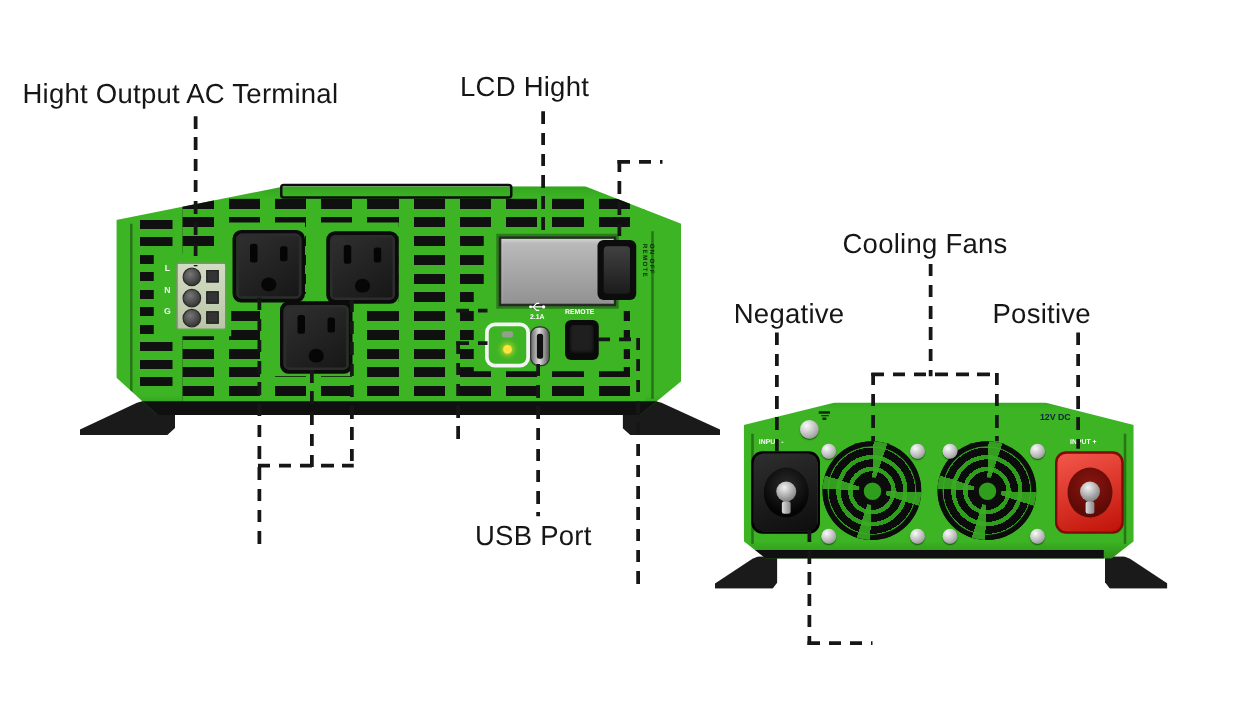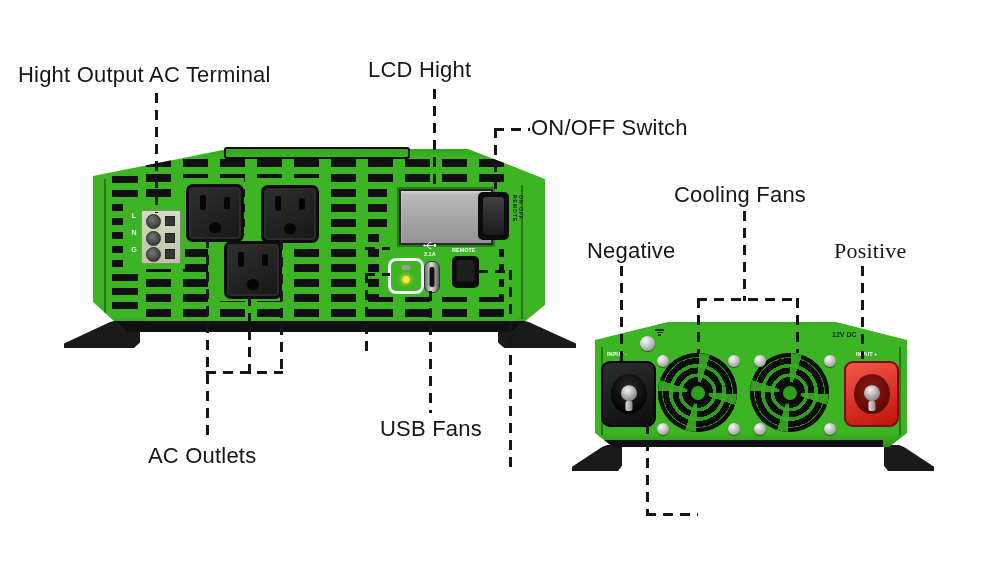--- a/index.html
+++ b/index.html
@@ -196,26 +196,24 @@
   <div class="tiny-w" style="left:856px;top:351px;">INPUT +</div>
   <div class="dcterm dc-pos" style="left:844px;top:361px;">
     <div class="dc-well well-pos"></div>
       <div class="stud"></div>
       <div class="stud-tail"></div>
   </div>
   <div class="tiny-w" style="left:832px;top:331px;color:#13233f;font-size:7px;">12V DC</div>
 
   <div class="lbl" style="left:18px;top:62px;">Hight Output AC Terminal</div>
   <div class="lbl" style="left:368px;top:57px;">LCD Hight</div>
-  <div class="lbl" style="left:531px;top:115px;">ON/OFF Switch</div>
   <div class="lbl" style="left:674px;top:182px;">Cooling Fans</div>
   <div class="lbl" style="left:587px;top:238px;">Negative</div>
-  <div class="lbl" style="left:834px;top:238px;font-family:Liberation Serif, serif;">Positive</div>
-  <div class="lbl" style="left:380px;top:416px;">USB Fans</div>
-  <div class="lbl" style="left:148px;top:443px;">AC Outlets</div>
+  <div class="lbl" style="left:794px;top:238px;">Positive</div>
+  <div class="lbl" style="left:380px;top:416px;">USB Port</div>
 
   <div class="dlv" style="left:155px;top:93px;height:120px;"></div>
 
   <div class="dlv" style="left:433px;top:89px;height:100px;"></div>
 
   <div class="dlh" style="left:494px;top:128px;width:36px;"></div>
   <div class="dlv" style="left:494px;top:128px;height:64px;"></div>
 
   <div class="dlh" style="left:365px;top:247px;width:25px;"></div>
 

